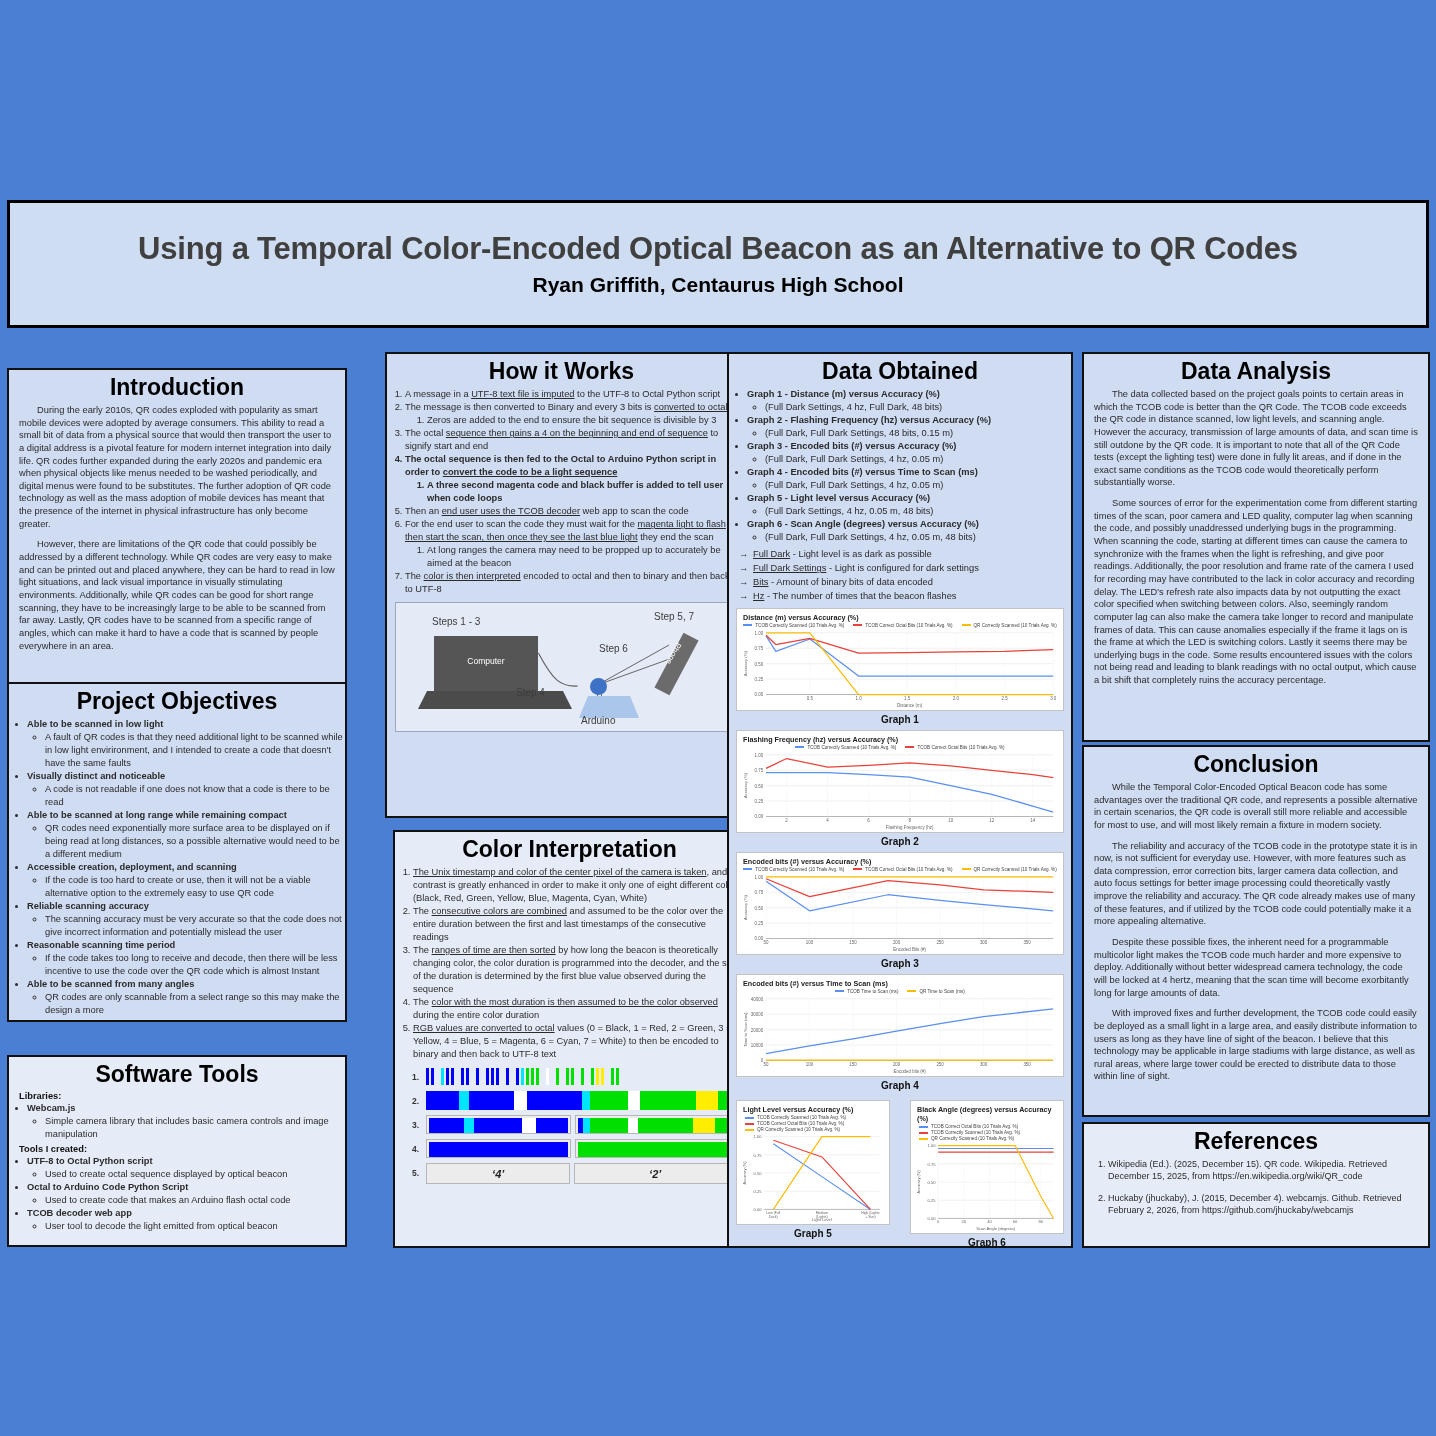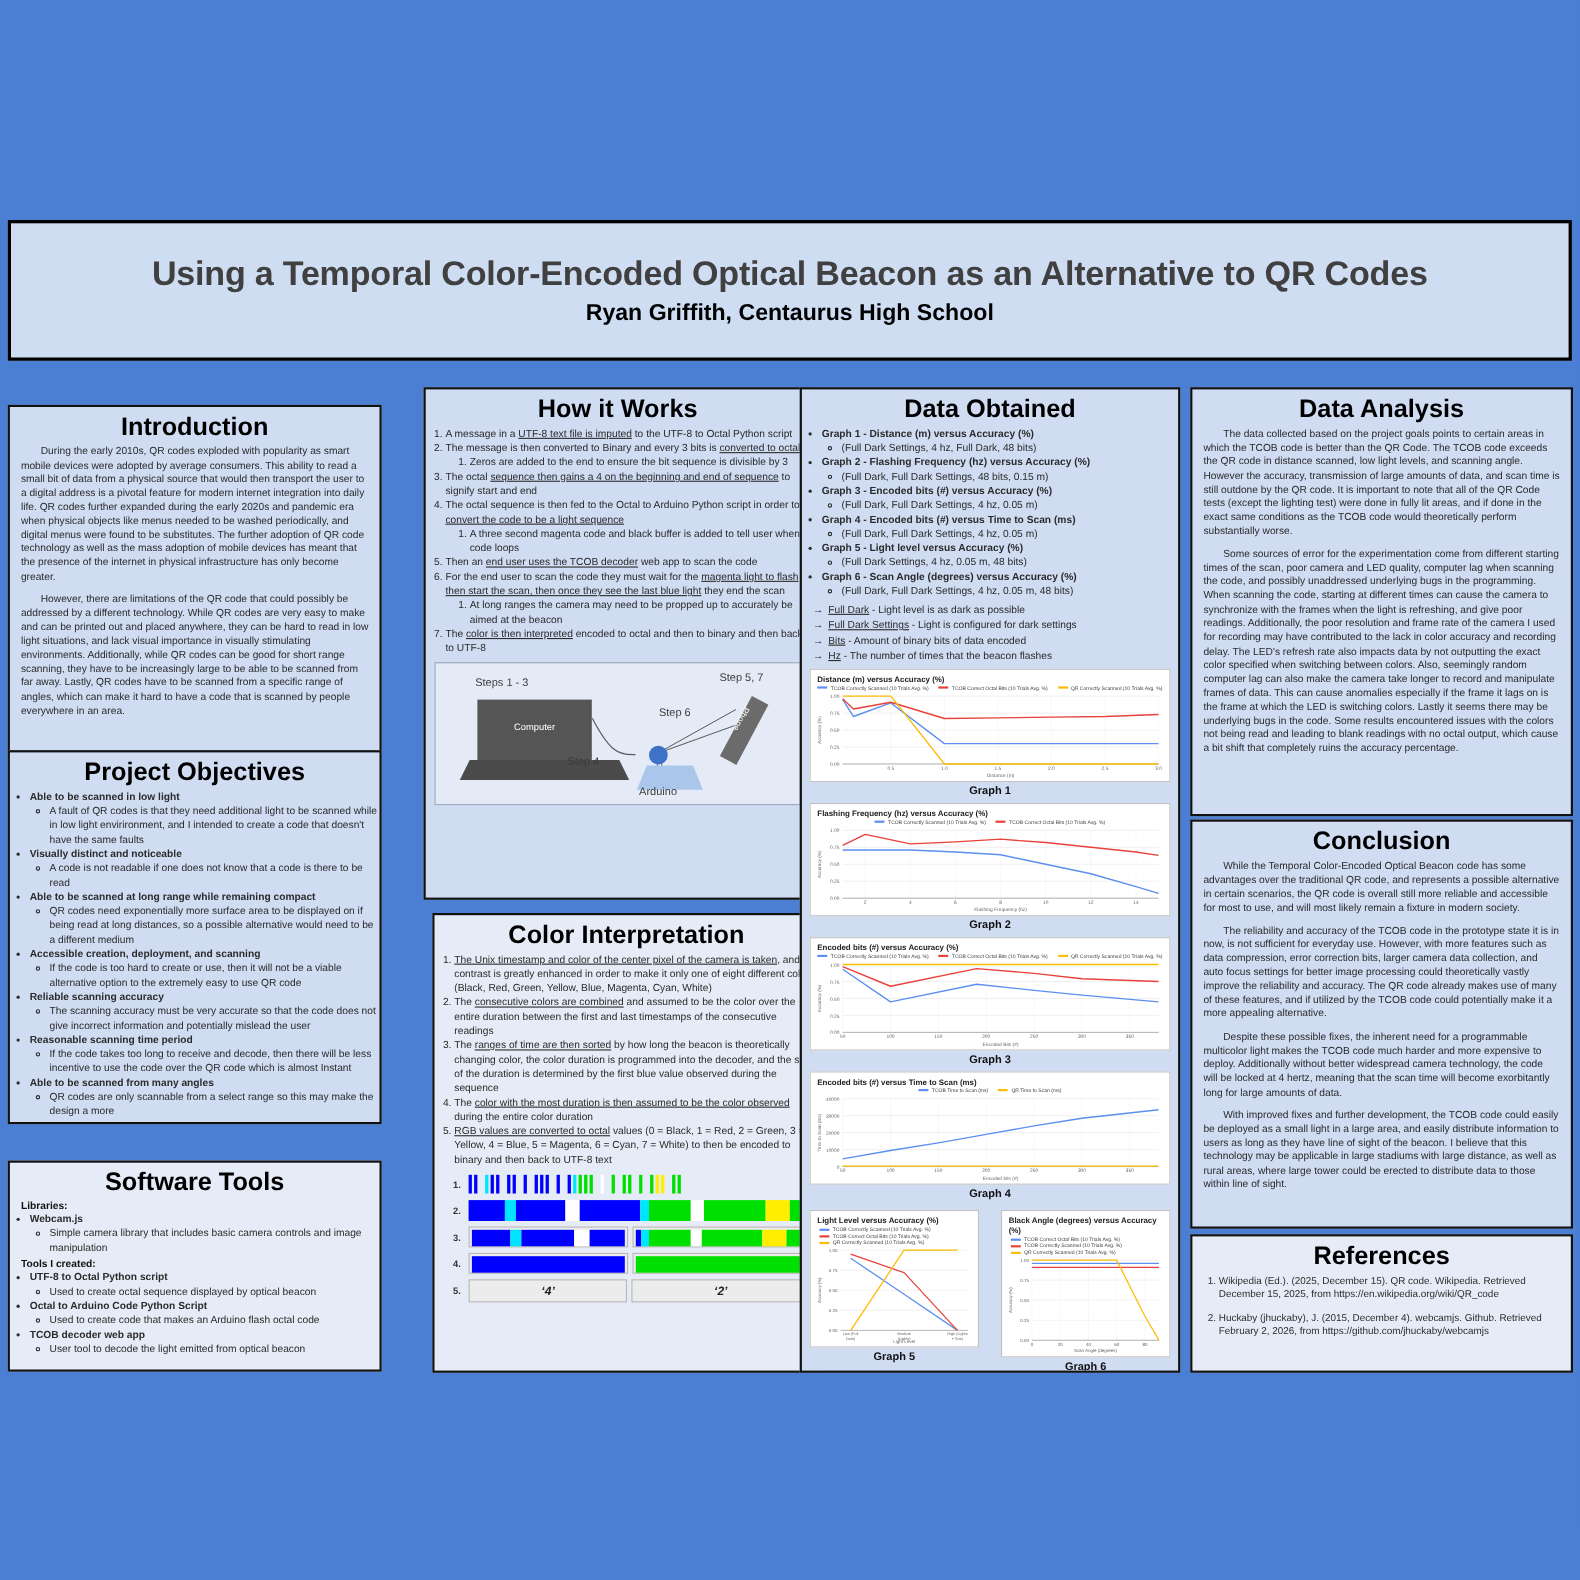--- a/index.html
+++ b/index.html
@@ -175,21 +175,21 @@
   </div>
 
   <div class="panel" id="howitworks">
     <h2>How it Works</h2>
     <ol class="l1" id="howitworks-steps">
         <li style="font-weight: normal;"><span>A message in a <span class="u">UTF-8 text file is imputed</span> to the UTF-8 to Octal Python script</span></li>
         <li style="font-weight: normal;"><span>The message is then converted to Binary and every 3 bits is <span class="u">converted to octal</span></span><ol class="l2">
             <li>Zeros are added to the end to ensure the bit sequence is divisible by 3</li>
           </ol></li>
         <li style="font-weight: normal;"><span>The octal <span class="u">sequence then gains a 4 on the beginning and end of sequence</span> to signify start and end</span></li>
-        <li style="font-weight: normal;"><span>The octal sequence is then fed to the Octal to Arduino Python script in order to <span class="u">convert the code to be a light sequence</span></span><ol class="l2">
+        <li style="font-weight: bold;"><span>The octal sequence is then fed to the Octal to Arduino Python script in order to <span class="u">convert the code to be a light sequence</span></span><ol class="l2">
             <li>A three second magenta code and black buffer is added to tell user when code loops</li>
           </ol></li>
         <li style="font-weight: normal;"><span>Then an <span class="u">end user uses the TCOB decoder</span> web app to scan the code</span></li>
         <li style="font-weight: normal;"><span>For the end user to scan the code they must wait for the <span class="u">magenta light to flash then start the scan, then once they see the last blue light</span> they end the scan</span><ol class="l2">
             <li>At long ranges the camera may need to be propped up to accurately be aimed at the beacon</li>
           </ol></li>
         <li style="font-weight: normal;"><span>The <span class="u">color is then interpreted</span> encoded to octal and then to binary and then back to UTF-8</span></li>
       </ol>
 
     <div class="diagram">

